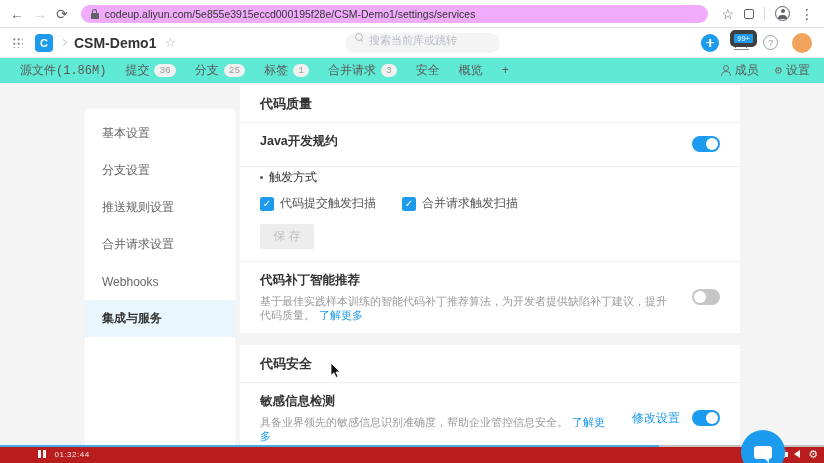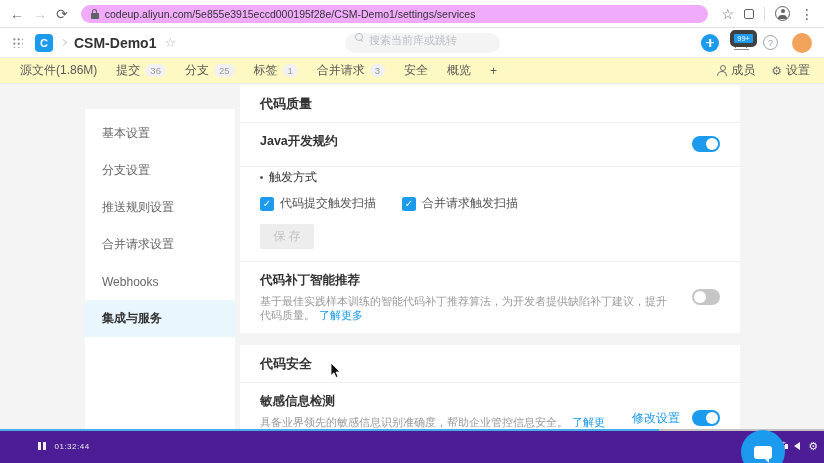--- a/index.html
+++ b/index.html
@@ -39,21 +39,21 @@
   .plus-circle::before { width:8px; height:1.6px; transform:translate(-50%,-50%); }
   .plus-circle::after { width:1.6px; height:8px; transform:translate(-50%,-50%); }
   .bell-wrap { position:relative; width:16px; height:16px; }
   .bell { width:12px; height:10px; border:1.4px solid #8a8f96; border-bottom:none; border-radius:6px 6px 0 0; position:absolute; bottom:3px; left:2px; }
   .bell::after { content:""; position:absolute; bottom:-2.5px; left:-2.5px; width:15px; height:1.4px; background:#8a8f96; }
   .bell-badge { position:absolute; top:-5px; right:-8px; background:#1b9aee; color:#fff; font-size:7.5px; line-height:9px; padding:0 3px; border-radius:5px; border:4px solid #404040; }
   .help-circle { width:15px; height:15px; border-radius:50%; border:1.3px solid #9aa0a6; color:#9aa0a6; font-size:9px; display:flex; align-items:center; justify-content:center; }
   .avatar { width:20px; height:20px; border-radius:50%; background:#f2a45c; }
 
   
-  .repo-nav { height:26px; background:#fef9c3; border-bottom:1px solid #ececec; display:flex; align-items:center; padding:0 20px; gap:19px; position:relative; }
+  .repo-nav { height:26px; background:#5eead4; border-bottom:1px solid #ececec; display:flex; align-items:center; padding:0 20px; gap:19px; position:relative;font-family:Liberation Mono, monospace; }
   .tab { display:flex; align-items:center; gap:5px; color:#5a5a5a; font-size:12px; cursor:default; }
   .tab-badge { background:#f1f1f1; color:#9b9b9b; font-size:9.5px; line-height:13px; padding:0 5px; border-radius:7px; }
   .nav-right { position:absolute; right:14px; display:flex; align-items:center; gap:16px; color:#5a5a5a; }
   .nav-right .itm { display:flex; align-items:center; gap:4px; font-size:12px; }
   .person-ic { width:10px; height:11px; position:relative; display:inline-block; }
   .person-ic::before { content:""; position:absolute; top:0; left:2.5px; width:4px; height:4px; border-radius:50%; border:1.2px solid #707070; }
   .person-ic::after { content:""; position:absolute; bottom:0; left:0; width:8px; height:4px; border:1.2px solid #707070; border-bottom:none; border-radius:5px 5px 0 0; }
   .gear-glyph { font-size:12px; color:#707070; line-height:1; }
 
   
@@ -85,21 +85,21 @@
   .cb-row { display:flex; align-items:center; gap:26px; margin-top:9px; }
   .cb-item { display:flex; align-items:center; gap:6px; font-size:12px; color:#555; }
   .cb { width:14px; height:14px; border-radius:2.5px; display:flex; align-items:center; justify-content:center; font-size:10px; color:#fff; }
   .cb.t-true { background:#1b9aee; }
   .save-btn { margin-top:12px; width:54px; height:25px; background:#ededed; color:#c2c2c2; border:none; border-radius:2px; font-size:12px; letter-spacing:3px; padding-left:3px; }
 
   
   .cursor { position:absolute; left:330px; top:362px; width:11px; height:17px; z-index:50; }
 
   
-  .player-bar { position:absolute; left:0; right:0; bottom:0; height:34px; background:#4c1d95; z-index:40; display:flex; align-items:center; }
+  .player-bar { position:absolute; left:0; right:0; bottom:0; height:18px; background:#b91c1c; z-index:40; display:flex; align-items:center; }
   .progress { position:absolute; top:0; left:0; right:0; height:2px; background:#c2c2c2; }
   .progress-fill { height:2px; background:#45aee8; width:80%; }
   .pause-ic { display:flex; gap:2.5px; margin-left:38px; }
   .pause-ic i { width:2.5px; height:8px; background:#f2f2f2; display:block; }
   .player-time { color:#e8e8e8; font-size:8px; margin-left:9px; letter-spacing:0.5px; }
   .player-right { position:absolute; right:6px; display:flex; align-items:center; gap:8px; }
   .hd-label { color:#f2f2f2; font-size:9px; }
   .speaker { width:0; height:0; border-top:4px solid transparent; border-bottom:4px solid transparent; border-right:6px solid #f2f2f2; position:relative; }
   .speaker::before { content:""; position:absolute; left:-9px; top:-2.5px; width:3px; height:5px; background:#f2f2f2; }
   .player-gear { color:#f2f2f2; font-size:11px; line-height:1; }

